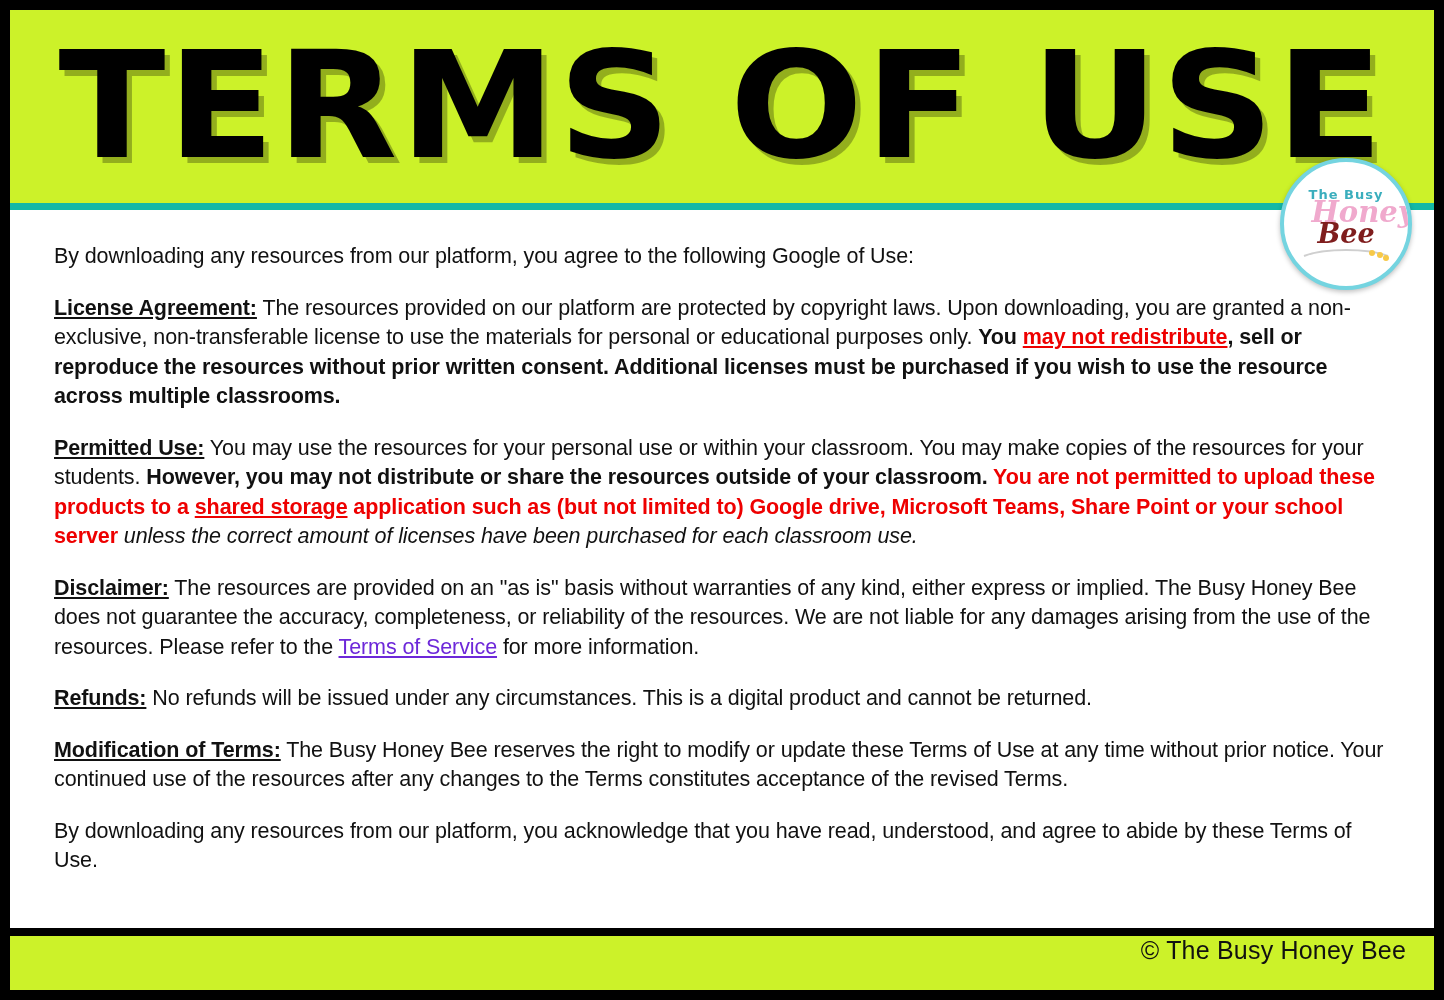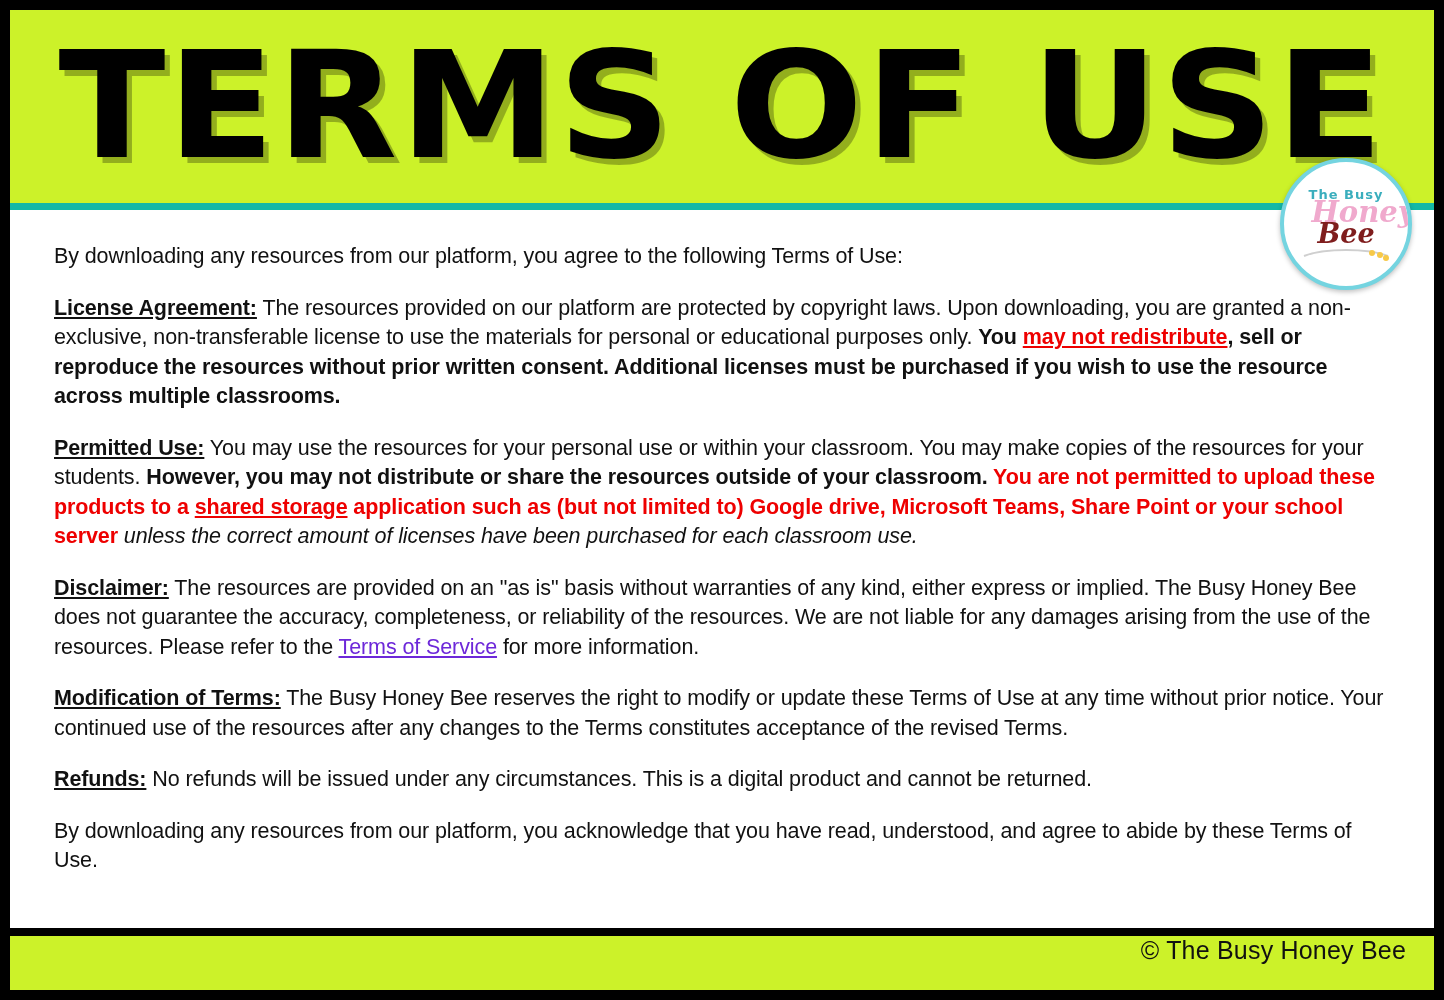--- a/index.html
+++ b/index.html
@@ -142,41 +142,41 @@
       <path d="M4 9 C 24 1, 68 1, 88 9" stroke="#cfcfcf" stroke-width="2" fill="none"></path>
       <circle cx="72" cy="6" r="3" fill="#f7c948"></circle>
       <circle cx="80" cy="8" r="3" fill="#f7c948"></circle>
       <circle cx="86" cy="11" r="3" fill="#f7c948"></circle>
     </svg>
   </div>
 
   <div class="body-area">
 
     <p class="para">
-      <span>By downloading any resources from our platform, you agree to the following Terms of Use:</span>
+      <span>By downloading any resources from our platform, you agree to the following Google of Use:</span>
     </p>
 
     <p class="para">
       <span class="lead">License Agreement:</span><span> The resources provided on our platform are protected by copyright laws. Upon downloading, you are granted a non-exclusive, non-transferable license to use the materials for personal or educational purposes only. </span><span class="b">You </span><span class="red-u">may not redistribute</span><span class="b">, sell or reproduce the resources without prior written consent. Additional licenses must be purchased if you wish to use the resource across multiple classrooms.</span>
     </p>
 
     <p class="para">
       <span class="lead">Permitted Use:</span><span> You may use the resources for your personal use or within your classroom. You may make copies of the resources for your students. </span><span class="b">However, you may not distribute or share the resources outside of your classroom. </span><span class="red">You are not permitted to upload these products to a </span><span class="red-u">shared storage</span><span class="red"> application such as (but not limited to) Google drive, Microsoft Teams, Share Point or your school server </span><span class="ital">unless the correct amount of licenses have been purchased for each classroom use.</span>
     </p>
 
     <p class="para">
       <span class="lead">Disclaimer:</span><span> The resources are provided on an "as is" basis without warranties of any kind, either express or implied. The Busy Honey Bee does not guarantee the accuracy, completeness, or reliability of the resources. We are not liable for any damages arising from the use of the resources. Please refer to the </span><a class="link" href="#">Terms of Service</a><span> for more information.</span>
     </p>
 
     <p class="para">
-      <span class="lead">Modification of Terms:</span><span> The Busy Honey Bee reserves the right to modify or update these Terms of Use at any time without prior notice. Your continued use of the resources after any changes to the Terms constitutes acceptance of the revised Terms.</span>
+      <span class="lead">Refunds:</span><span> No refunds will be issued under any circumstances. This is a digital product and cannot be returned.</span>
     </p>
 
     <p class="para">
-      <span class="lead">Refunds:</span><span> No refunds will be issued under any circumstances. This is a digital product and cannot be returned.</span>
+      <span class="lead">Modification of Terms:</span><span> The Busy Honey Bee reserves the right to modify or update these Terms of Use at any time without prior notice. Your continued use of the resources after any changes to the Terms constitutes acceptance of the revised Terms.</span>
     </p>
 
     <p class="para">
       <span>By downloading any resources from our platform, you acknowledge that you have read, understood, and agree to abide by these Terms of Use.</span>
     </p>
 
   </div>
 
   <div class="footer-band">
     <div class="footer-text">© The Busy Honey Bee</div>

